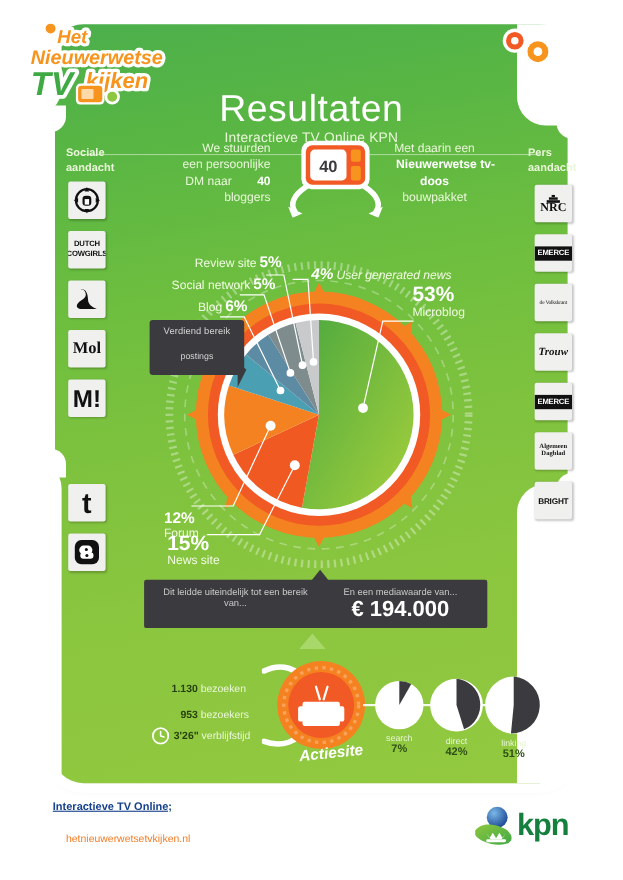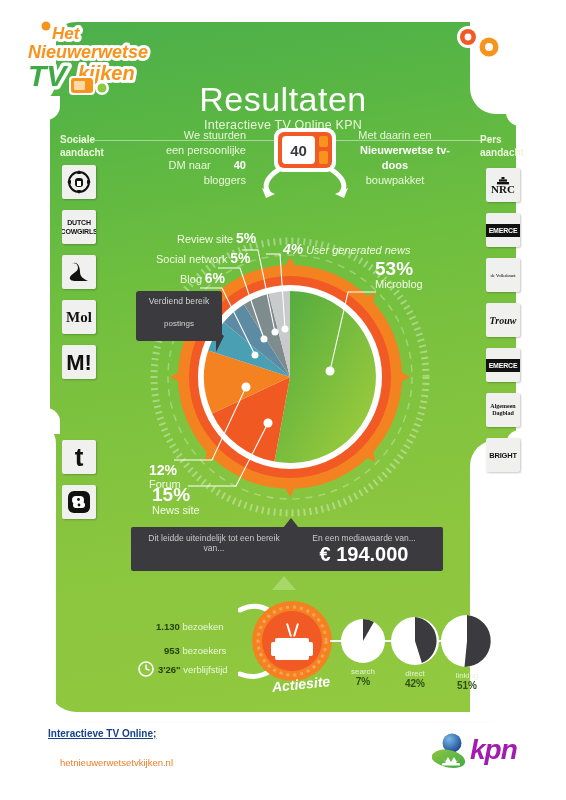--- a/index.html
+++ b/index.html
@@ -82,21 +82,21 @@
     position:absolute;width:34px;height:34px;background:#f0f0ee;border-radius:2px;
     box-shadow:1px 1px 2px rgba(0,0,0,.22);
     display:flex;align-items:center;justify-content:center;overflow:hidden;
     color:#111;font-size:8px;text-align:center;line-height:9px;font-weight:bold;
   }
 
   
   .foot1{position:absolute;left:48px;top:727px;color:#14408c;font-size:10px;font-weight:bold;line-height:13px;text-decoration:underline;}
   .foot2{position:absolute;left:48px;top:757px;color:#f07d28;font-size:9.5px;margin-left:12px;}
   .kpn{position:absolute;left:428px;top:733px;}
-  .kpnword{position:absolute;left:470px;top:734px;color:#a21caf;font-size:28px;font-weight:bold;letter-spacing:-1px;font-style:italic;}
+  .kpnword{position:absolute;left:470px;top:734px;color:#15803d;font-size:28px;font-weight:bold;letter-spacing:-1px;}
 </style>
 </head>
 <body>
 
 <div id="stage">
 
   <div class="panel"></div>
   <div class="notch n1"></div>
   <div class="notch n2"></div>
   <div class="notch n3"></div>

